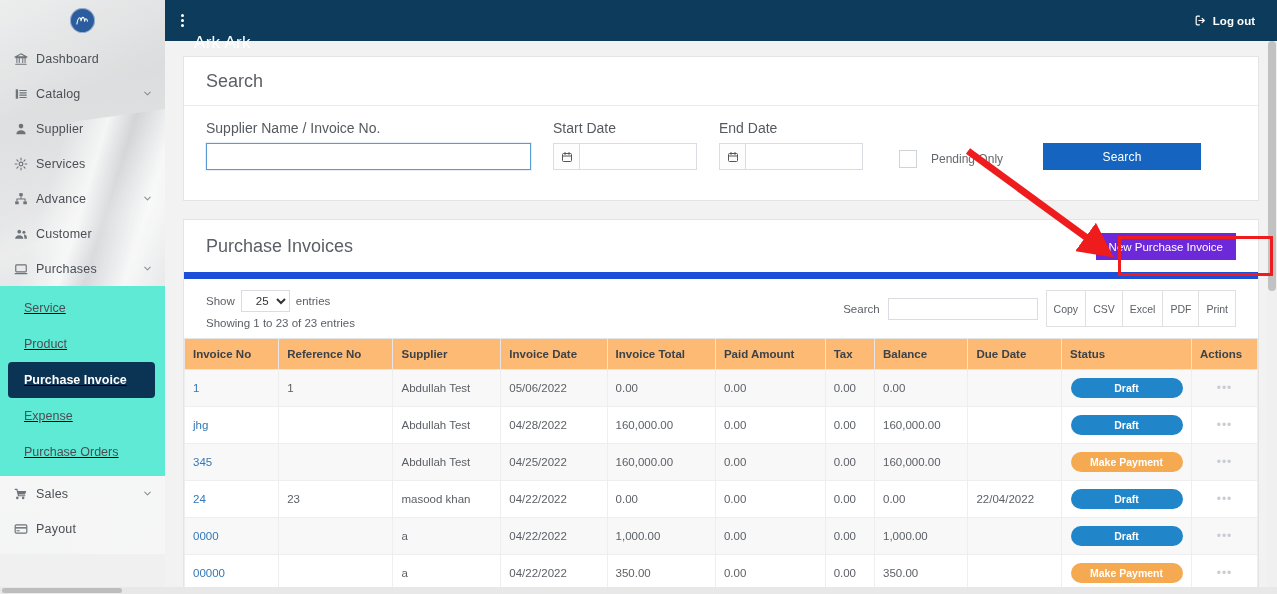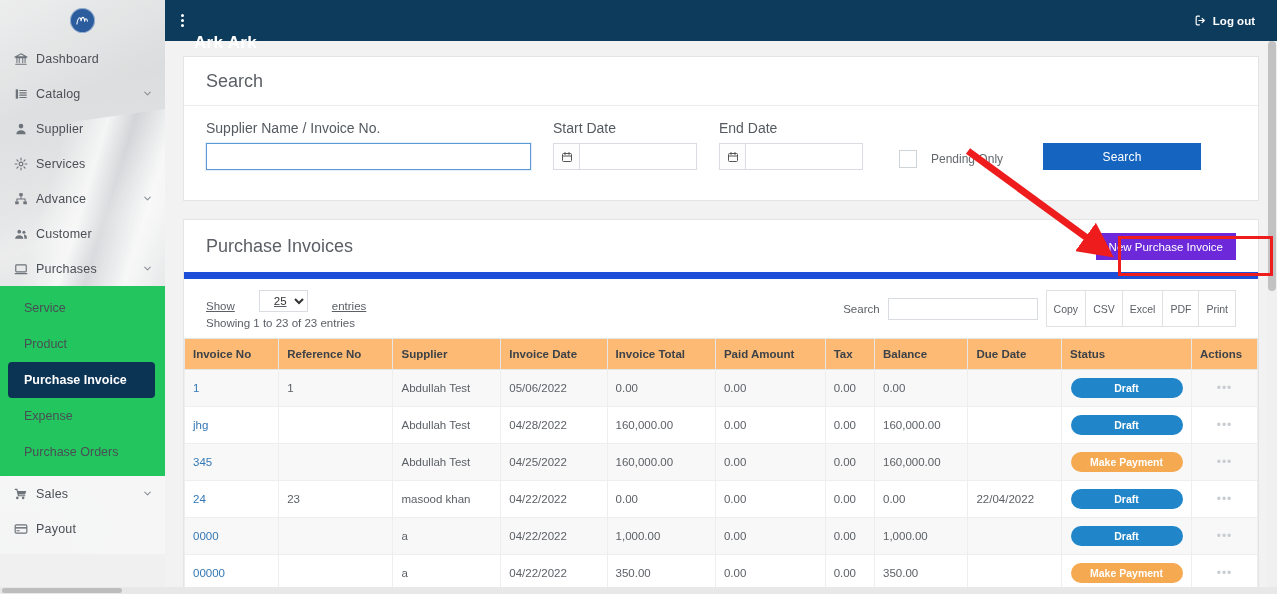--- a/index.html
+++ b/index.html
@@ -46,39 +46,39 @@
   .nav-item {
     display: flex; align-items: center;
     height: 35px; padding: 0 12px 0 14px;
     color: #4a4f55; font-size: 12.5px; letter-spacing: .2px;
     cursor: pointer; position: relative;
   }
   .nav-item .ic { width: 18px; flex: 0 0 18px; display: flex; align-items: center; color: #6d737a; }
   .nav-item .lbl { margin-left: 4px; white-space: nowrap; }
   .nav-item .chev { margin-left: auto; color: #8b9096; display: flex; align-items: center; }
 
-  .submenu { background: #22c55e; padding: 4px 0 6px 0; }
+  .submenu { background: #5eead4; padding: 4px 0 6px 0; text-decoration: underline; }
   .sub-item {
     height: 36px; display: flex; align-items: center;
     padding-left: 24px; font-size: 12.5px; color: #4a4f55; cursor: pointer;
   }
   .sub-item.active {
     background: #0b3354; color: #fff; font-weight: bold;
     border-radius: 4px; margin: 0 10px 0 8px; padding-left: 16px; height: 36px;
   }
 
   
   .main { flex: 1; height: 594px; background: #f2f2f2; position: relative; overflow: hidden; }
   .topbar {
     height: 41px; background: #0d3b5c; display: flex; align-items: center;
     padding: 0 22px 0 16px; color: #fff;
   }
   .kebab { display: flex; flex-direction: column; gap: 2px; margin-right: 10px; cursor: pointer; }
   .kebab i { width: 3px; height: 3px; background: #fff; border-radius: 50%; display: block; }
-  .brand { font-size: 17px; font-weight: bold; letter-spacing: .3px; margin-top: 44px; }
+  .brand { font-size: 17px; font-weight: normal; letter-spacing: .3px; margin-top: 44px; }
   .logout { margin-left: auto; display: flex; align-items: center; gap: 6px; font-size: 11.5px; font-weight: bold; cursor: pointer; }
 
   .content { padding: 15px 18px 0 18px; }
 
   .card { background: #fff; border: 1px solid #e4e4e4; }
   .card-title { font-size: 18px; color: #5c6066; padding: 14px 22px 13px 22px; border-bottom: 1px solid #ececec; }
 
   .search-body { padding: 14px 22px 30px 22px; display: flex; align-items: flex-end; gap: 0; }
   .fg { display: flex; flex-direction: column; }
   .fg label { font-size: 14px; color: #555a60; margin-bottom: 7px; }
@@ -106,21 +106,21 @@
   .inv-head { display: flex; align-items: center; padding: 13px 22px 12px 22px; border-bottom: 7px solid #1d4ed8; justify-content: flex-end; }
   .inv-title { font-size: 18px; color: #5c6066; }
   .btn-new {
     margin-left: auto; background: #6d28d9; color: #fff; border: none;
     height: 27px; padding: 0 13px; font-size: 11.5px; cursor: pointer;
     font-family: "Liberation Sans", sans-serif;
   }
 
   .dt-bar { display: flex; align-items: flex-start; padding: 11px 22px 0 22px; }
   .dt-left { font-size: 11.5px; color: #5c6066; }
-  .dt-showrow { display: flex; align-items: flex-end; gap: 24px; text-decoration: underline; }
+  .dt-showrow { display: flex; align-items: center; gap: 6px; }
   .sel {
     height: 22px; border: 1px solid #d9dde1; background: #fff; font-size: 11.5px;
     padding: 0 4px 0 10px; color: #333; font-family: "Liberation Sans", sans-serif; cursor: pointer;
   }
   .dt-info { margin-top: 5px; font-size: 11.5px; color: #5c6066; }
   .dt-right { margin-left: auto; display: flex; align-items: center; gap: 8px; }
   .dt-srch-lbl { font-size: 11.5px; color: #5c6066; }
   .dt-srch-inp { width: 150px; height: 22px; border: 1px solid #d9dde1; background: #fff; }
   .exp-group { display: flex; }
   .exp-btn {

